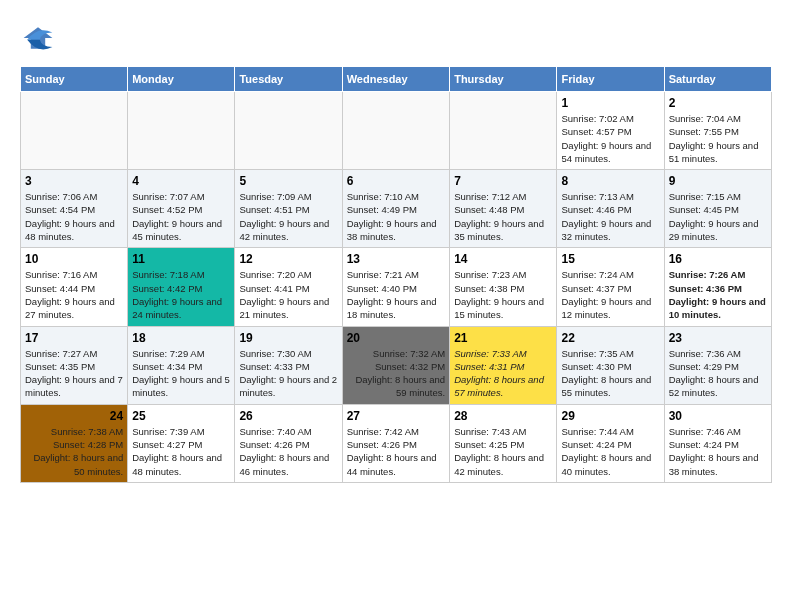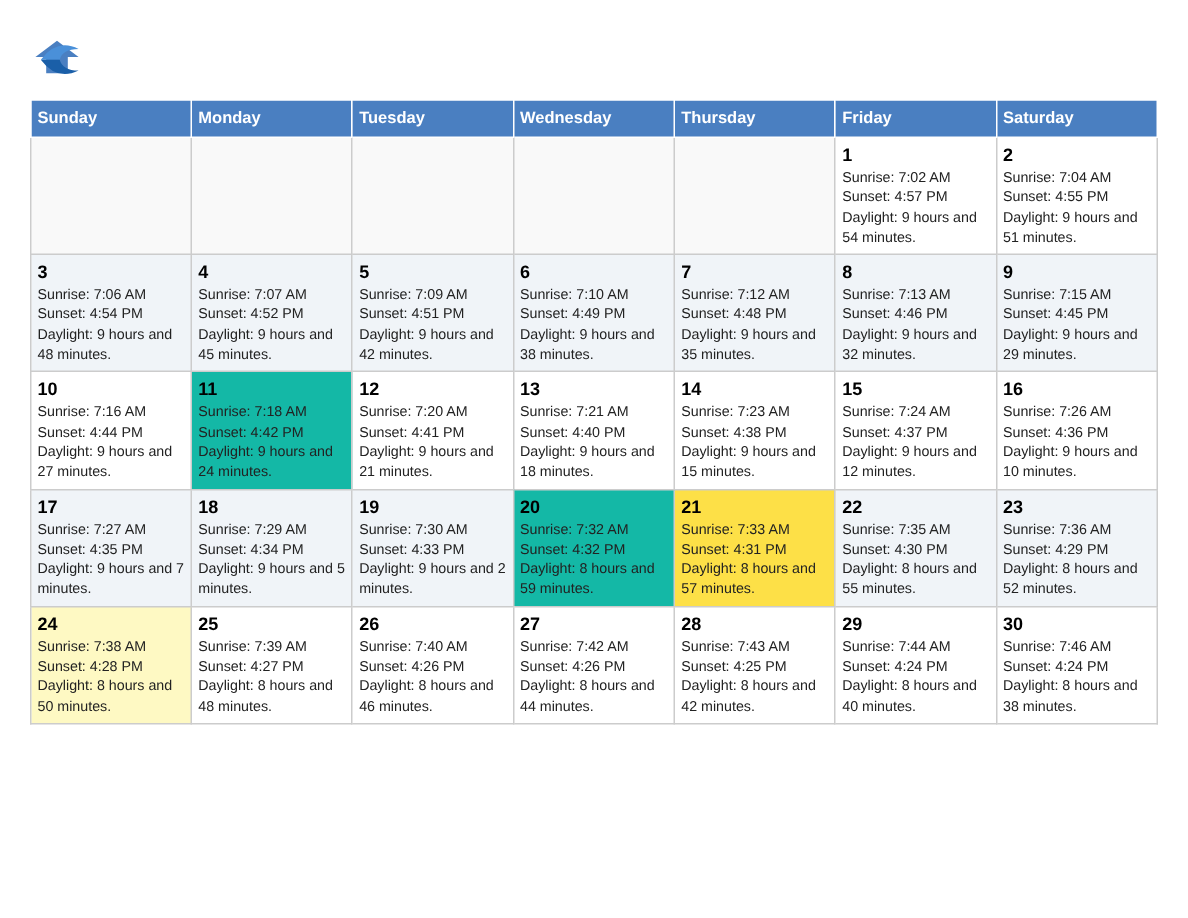--- a/index.html
+++ b/index.html
@@ -129,21 +129,21 @@
         <td class="empty"></td>
         <td style="background: rgb(255, 255, 255);">
           <span class="day-num">1</span>
           <div class="day-info" style="white-space: pre-line;">Sunrise: 7:02 AM
 Sunset: 4:57 PM
 Daylight: 9 hours and 54 minutes.</div>
         </td>
         <td style="background: rgb(255, 255, 255);">
           <span class="day-num">2</span>
           <div class="day-info" style="white-space: pre-line;">Sunrise: 7:04 AM
-Sunset: 4:55 PM
+Sunset: 7:55 PM
 Daylight: 9 hours and 51 minutes.</div>
         </td>
       </tr>
       <tr>
         <td style="background: rgb(240, 244, 248);">
           <span class="day-num">3</span>
           <div class="day-info" style="white-space: pre-line;">Sunrise: 7:06 AM
 Sunset: 4:54 PM
 Daylight: 9 hours and 48 minutes.</div>
         </td>
@@ -216,21 +216,21 @@
 Daylight: 9 hours and 15 minutes.</div>
         </td>
         <td style="background: rgb(255, 255, 255);">
           <span class="day-num">15</span>
           <div class="day-info" style="white-space: pre-line;">Sunrise: 7:24 AM
 Sunset: 4:37 PM
 Daylight: 9 hours and 12 minutes.</div>
         </td>
         <td style="background: rgb(255, 255, 255);">
           <span class="day-num">16</span>
-          <div class="day-info" style="white-space: pre-line;">Sunrise: 7:26 AM
+          <div class="day-info" style="white-space: pre-line; font-weight: bold;">Sunrise: 7:26 AM
 Sunset: 4:36 PM
 Daylight: 9 hours and 10 minutes.</div>
         </td>
       </tr>
       <tr>
         <td style="background: rgb(240, 244, 248);">
           <span class="day-num">17</span>
           <div class="day-info" style="white-space: pre-line;">Sunrise: 7:27 AM
 Sunset: 4:35 PM
 Daylight: 9 hours and 7 minutes.</div>
@@ -240,47 +240,47 @@
           <div class="day-info" style="white-space: pre-line;">Sunrise: 7:29 AM
 Sunset: 4:34 PM
 Daylight: 9 hours and 5 minutes.</div>
         </td>
         <td style="background: rgb(240, 244, 248);">
           <span class="day-num">19</span>
           <div class="day-info" style="white-space: pre-line;">Sunrise: 7:30 AM
 Sunset: 4:33 PM
 Daylight: 9 hours and 2 minutes.</div>
         </td>
-        <td style="background: #14b8a6;">
+        <td style="background: #737373;">
           <span class="day-num">20</span>
-          <div class="day-info" style="white-space: pre-line;">Sunrise: 7:32 AM
+          <div class="day-info" style="white-space: pre-line; text-align: right;">Sunrise: 7:32 AM
 Sunset: 4:32 PM
 Daylight: 8 hours and 59 minutes.</div>
         </td>
         <td style="background: #fde047;">
           <span class="day-num">21</span>
-          <div class="day-info" style="white-space: pre-line;">Sunrise: 7:33 AM
+          <div class="day-info" style="white-space: pre-line; font-style: italic;">Sunrise: 7:33 AM
 Sunset: 4:31 PM
 Daylight: 8 hours and 57 minutes.</div>
         </td>
         <td style="background: rgb(240, 244, 248);">
           <span class="day-num">22</span>
           <div class="day-info" style="white-space: pre-line;">Sunrise: 7:35 AM
 Sunset: 4:30 PM
 Daylight: 8 hours and 55 minutes.</div>
         </td>
         <td style="background: rgb(240, 244, 248);">
           <span class="day-num">23</span>
           <div class="day-info" style="white-space: pre-line;">Sunrise: 7:36 AM
 Sunset: 4:29 PM
 Daylight: 8 hours and 52 minutes.</div>
         </td>
       </tr>
       <tr>
-        <td style="background: #fef9c3;">
+        <td style="background: #a16207; text-align: right;">
           <span class="day-num">24</span>
           <div class="day-info" style="white-space: pre-line;">Sunrise: 7:38 AM
 Sunset: 4:28 PM
 Daylight: 8 hours and 50 minutes.</div>
         </td>
         <td style="background: rgb(255, 255, 255);">
           <span class="day-num">25</span>
           <div class="day-info" style="white-space: pre-line;">Sunrise: 7:39 AM
 Sunset: 4:27 PM
 Daylight: 8 hours and 48 minutes.</div>

